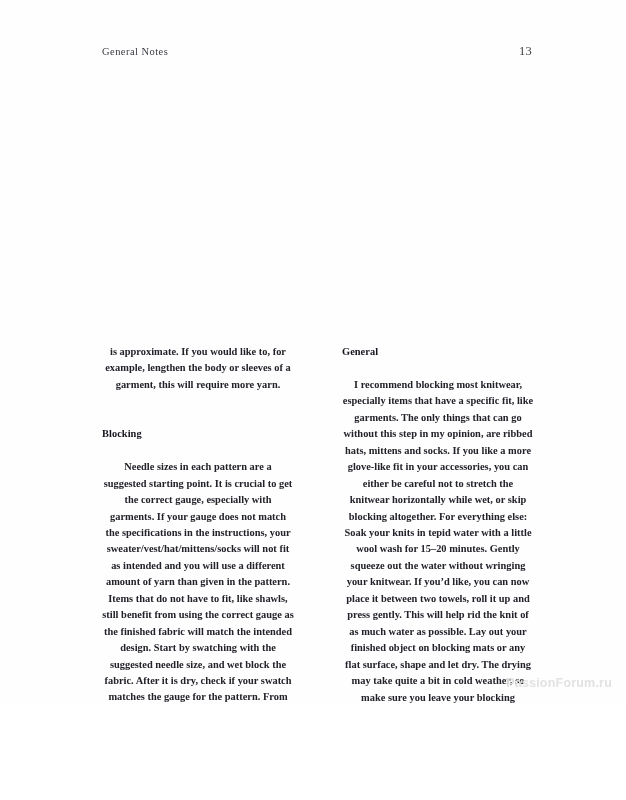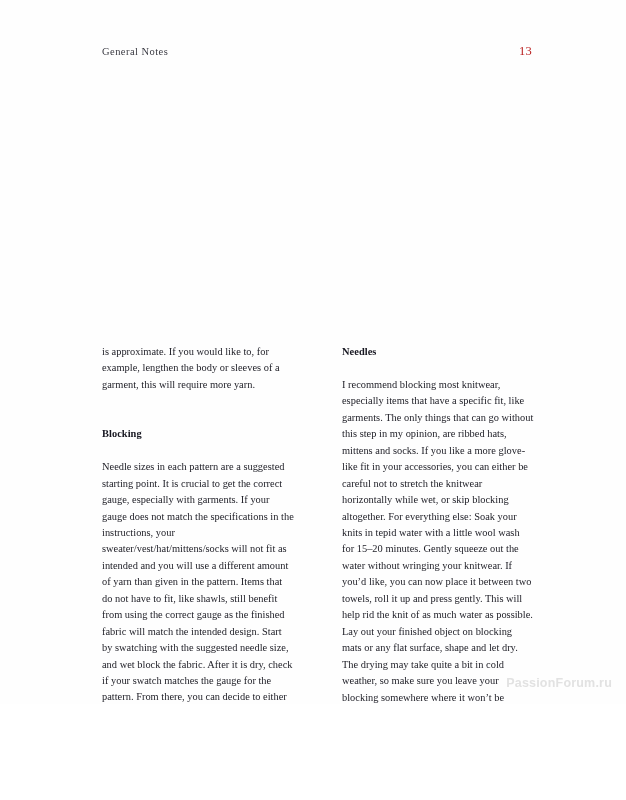--- a/index.html
+++ b/index.html
@@ -34,21 +34,21 @@
     font-size: 10.5px;
     letter-spacing: 0.45px;
     color: #3a3a42;
     white-space: nowrap;
   }
   .running-head-folio {
     position: absolute;
     right: 0;
     top: -2px;
     font-size: 12.5px;
-    color: #b91c1c;
+    color: #404040;
     letter-spacing: 0.2px;
   }
 
   
   .columns {
     position: absolute;
     top: 344px;
     left: 102px;
     width: 432px;
     display: flex;
@@ -57,22 +57,23 @@
   .col {
     width: 198px;
   }
   .col-left { margin-right: 48px; }
 
   .body-par {
     margin: 0;
     font-size: 10.4px;
     line-height: 16.45px;
     color: #22222a;
-    text-align: left;
+    text-align: center;
     letter-spacing: 0.01px;
+    font-weight: bold;
   }
 
   .sec-head {
     margin: 0;
     font-size: 10.4px;
     line-height: 16.45px;
     font-weight: bold;
     color: #161620;
     letter-spacing: 0.05px;
   }
@@ -111,21 +112,21 @@
 
       <h2 class="sec-head spaced">Blocking</h2>
       <p class="body-par">Needle sizes in each pattern are a suggested starting point. It is crucial to get the correct gauge, especially with garments. If your gauge does not match the specifications in the instructions, your sweater/vest/hat/mittens/socks will not fit as intended and you will use a different amount of yarn than given in the pattern. Items that do not have to fit, like shawls, still benefit from using the correct gauge as the finished fabric will match the intended design. Start by swatching with the suggested needle size, and wet block the fabric. After it is dry, check if your swatch matches the gauge for the pattern. From there, you can decide to either continue with the needle size you used, or to swatch again with a larger or smaller size needle.</p>
 
       <h2 class="sec-head spaced">Charts</h2>
 
     </div>
 
     <div class="col col-right">
 
-      <h2 class="sec-head">Needles</h2>
+      <h2 class="sec-head">General</h2>
       <p class="body-par">I recommend blocking most knitwear, especially items that have a specific fit, like garments. The only things that can go without this step in my opinion, are ribbed hats, mittens and socks. If you like a more glove-like fit in your accessories, you can either be careful not to stretch the knitwear horizontally while wet, or skip blocking altogether. For everything else: Soak your knits in tepid water with a little wool wash for 15–20 minutes. Gently squeeze out the water without wringing your knitwear. If you’d like, you can now place it between two towels, roll it up and press gently. This will help rid the knit of as much water as possible. Lay out your finished object on blocking mats or any flat surface, shape and let dry. The drying may take quite a bit in cold weather, so make sure you leave your blocking somewhere where it won’t be bothered.</p>
 
     </div>
 
   </div>
 
   <div class="watermark">PassionForum.ru</div>
 
 </div>
 

